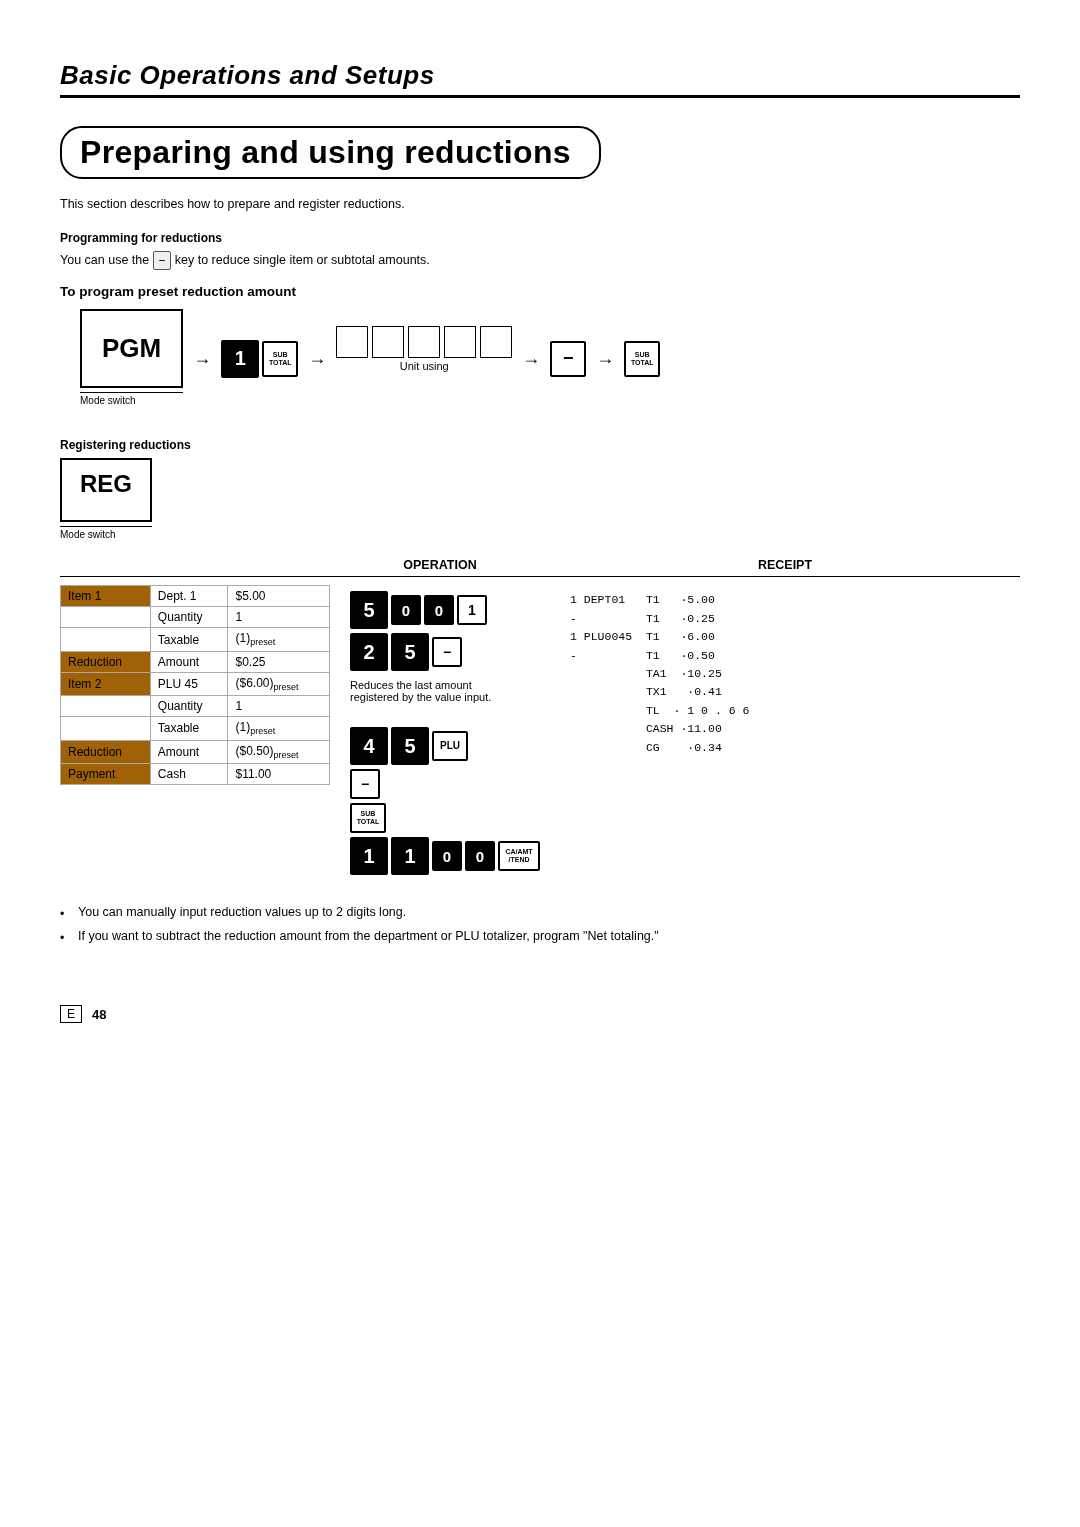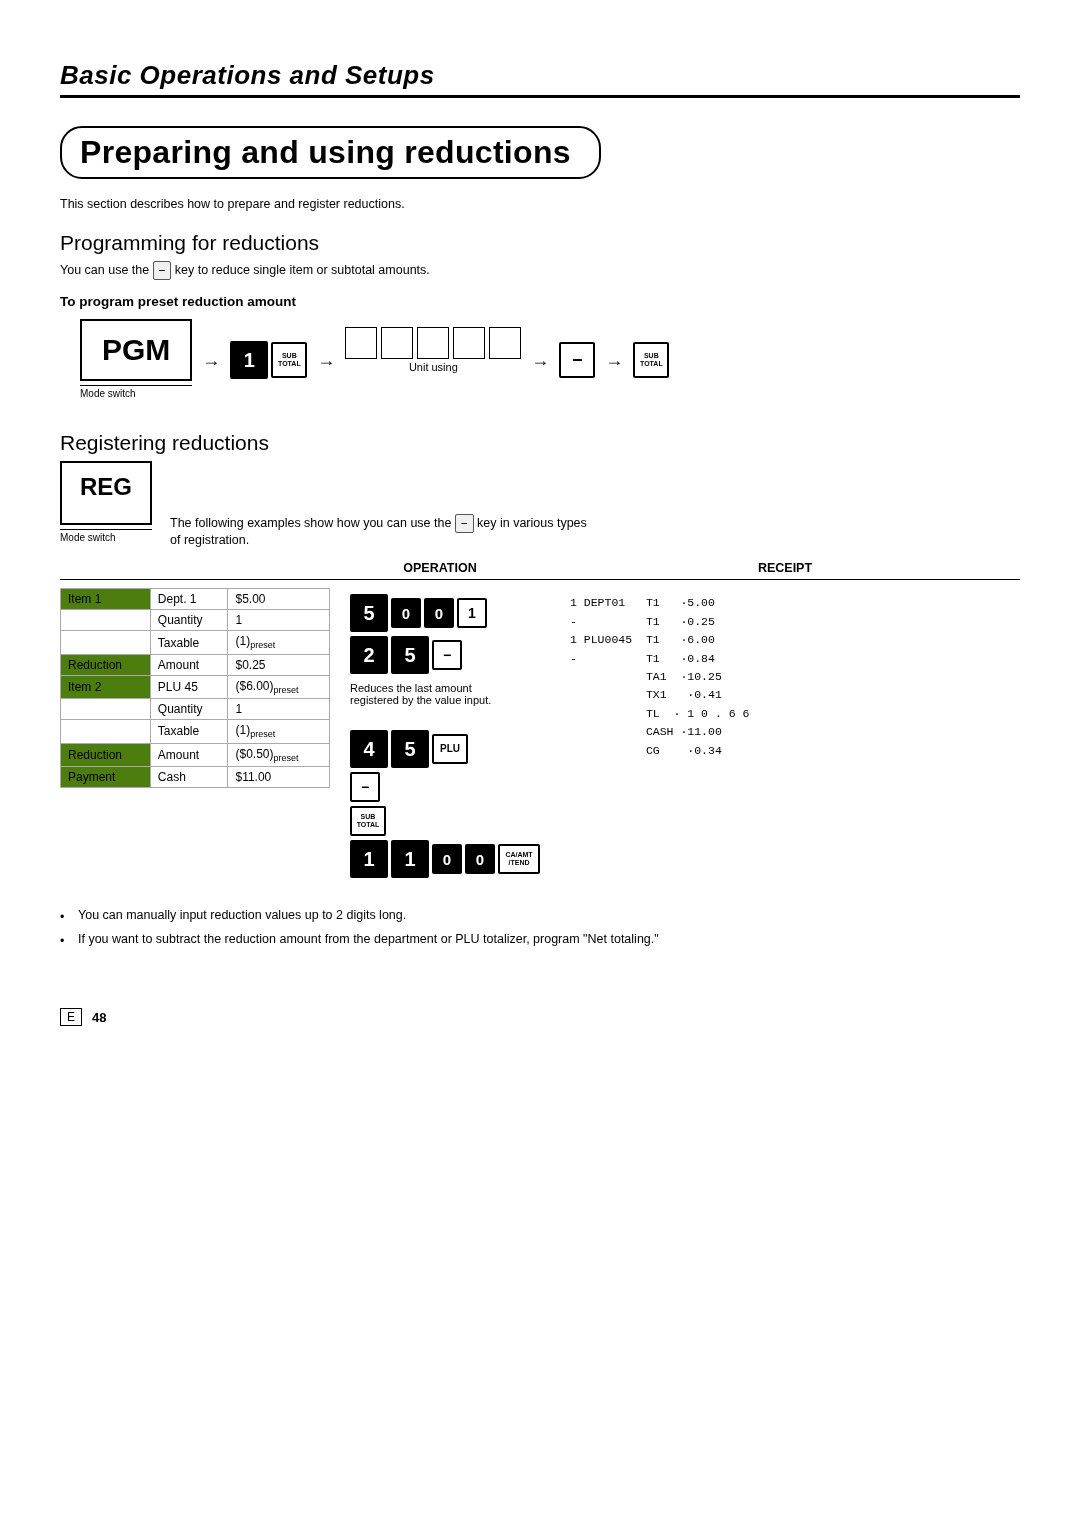--- a/index.html
+++ b/index.html
@@ -43,22 +43,22 @@
     }
 
     
     .intro-text {
       font-size: 12.5px;
       margin-bottom: 20px;
     }
 
     
     .section-heading {
-      font-size: 21px;
-      font-weight: normal;
+      font-size: 12px;
+      font-weight: bold;
       margin-bottom: 6px;
     }
     .subsection-heading {
       font-size: 13.5px;
       font-weight: bold;
       margin-bottom: 10px;
       margin-top: 4px;
     }
 
     
@@ -86,22 +86,22 @@
     }
     .pgm-diagram {
       display: flex;
       align-items: center;
       gap: 10px;
       margin-top: 10px;
       margin-left: 20px;
     }
     .pgm-box {
       border: 2px solid #000;
-      padding: 12px 20px;
-      font-size: 30px;
+      padding: 22px 20px;
+      font-size: 26px;
       font-weight: bold;
       min-width: 90px;
       text-align: center;
       position: relative;
     }
     .pgm-label {
       position: absolute;
       bottom: -18px;
       left: 0;
       font-size: 10px;
@@ -213,21 +213,21 @@
       border-collapse: collapse;
       font-size: 12px;
       min-width: 270px;
     }
     .items-table td {
       border: 1px solid #aaa;
       padding: 3px 7px;
       white-space: nowrap;
     }
     .items-table .label-cell {
-      background: #4d7c0f;
+      background: #a16207;
       font-weight: normal;
     }
 
     
     .operation-col {
       display: flex;
       flex-direction: column;
       align-items: flex-start;
       gap: 4px;
       min-width: 200px;
@@ -450,25 +450,20 @@
 
   <div class="reg-diagram">
 
     <div style="position:relative; margin-bottom:22px; margin-right: 8px;">
       <div class="reg-box">
         <span>REG</span>
       </div>
       <div class="reg-label">Mode switch</div>
     </div>
 
-    <div class="reg-desc">
-      <span>The following examples show how you can use the</span>
-      <span class="key-box">−</span>
-      <span>key in various types of registration.</span>
-    </div>
   </div>
 
   <div class="reduction-section">
 
     <div style="display:flex; align-items:center; margin-bottom:4px;">
       <div style="width:270px;"></div>
       <div style="width:220px; font-weight:bold; font-size:12.5px; text-align:center;">OPERATION</div>
       <div style="font-weight:bold; font-size:12.5px; text-align:center; flex:1;">RECEIPT</div>
     </div>
     <hr class="op-rec-divider">
@@ -564,21 +559,21 @@
           <div class="small-num-key">0</div>
           <div class="small-num-key">0</div>
           <div class="ca-amt-key">CA/AMT<br>/TEND</div>
         </div>
       </div>
 
       <div class="receipt-col">
         <span class="receipt-line">1 DEPT01   T1   ·5.00</span>
         <span class="receipt-line">-          T1   ·0.25</span>
         <span class="receipt-line">1 PLU0045  T1   ·6.00</span>
-        <span class="receipt-line">-          T1   ·0.84</span>
+        <span class="receipt-line">-          T1   ·0.50</span>
         <span class="receipt-line">           TA1  ·10.25</span>
         <span class="receipt-line">           TX1   ·0.41</span>
         <span class="receipt-line receipt-bold">           TL  · 1 0 . 6 6</span>
         <span class="receipt-line">           CASH ·11.00</span>
         <span class="receipt-line">           CG    ·0.34</span>
       </div>
 
     </div>
   </div>
 </div>

